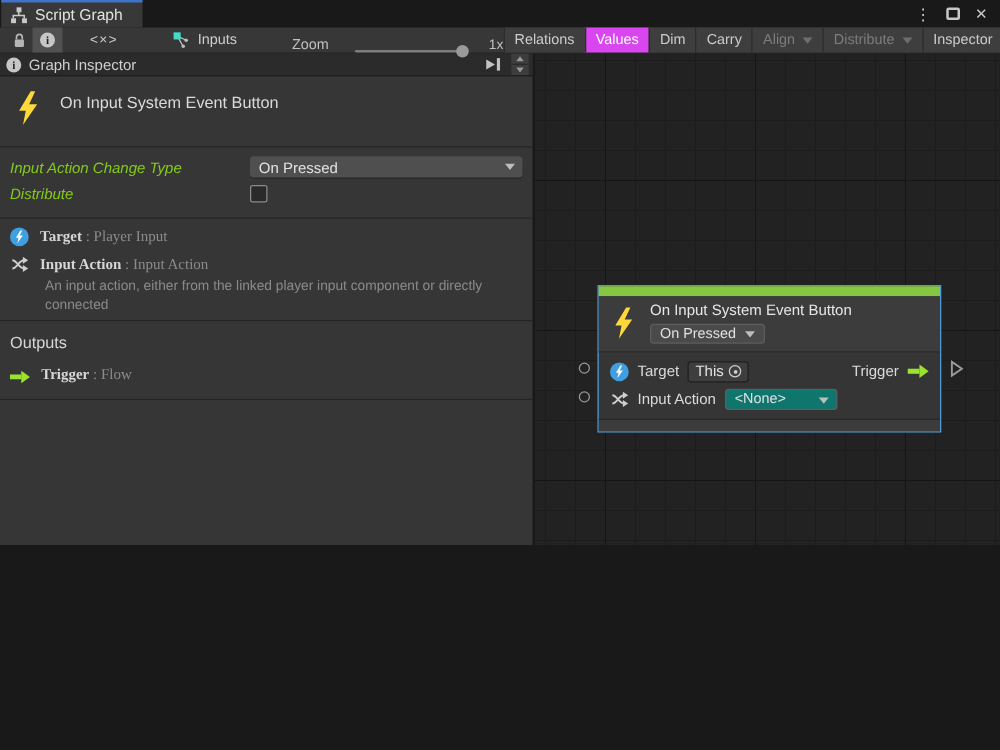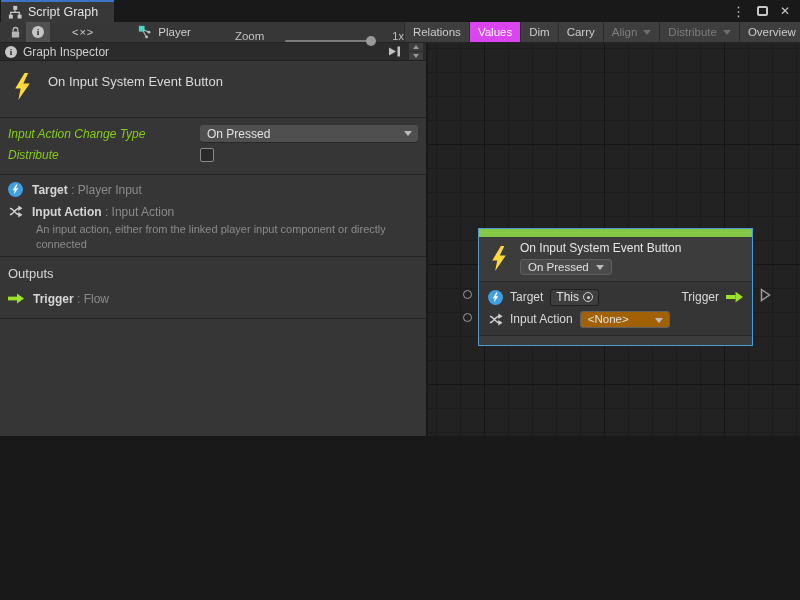--- a/index.html
+++ b/index.html
@@ -54,21 +54,21 @@
 
   .fields { padding:6px 8px 8px 8px; }
   .fieldrow { display:flex; align-items:center; height:19px; margin-bottom:2px; }
   .fieldrow .flabel { width:192px; color:#84cc16; flex:0 0 auto;font-style:italic; }
   .dropdown { flex:1; background:#4f4f4f; border-radius:3px; height:17px; display:flex; align-items:center; padding:0 7px; color:#e2e2e2; position:relative; box-shadow:0 1px 0 rgba(0,0,0,.25); }
   .dropdown .dd-tri { position:absolute; right:6px; top:6px; margin:0; border-top-color:#bdbdbd; }
   .checkbox { width:14px; height:14px; background:#2a2a2a; border:1px solid #8a8a8a; border-radius:2px; }
 
   .section-heading { font-size:13px; color:#d6d6d6; margin:9px 8px 4px 8px; }
   .portdoc { margin:7px 8px 0 8px; }
-  .portrow { display:flex; align-items:center; gap:9px; }
+  .portrow { display:flex; align-items:flex-end; gap:9px;font-family:Liberation Serif, serif; }
   .pname { font-weight:bold; color:#d6d6d6; }
   .ptype { color:#8b8b8b; }
   .pdesc { margin:3px 0 4px 28px; color:#8b8b8b; font-size:11px; line-height:1.35; max-width:362px; }
   .outputs-block { margin-bottom:12px; }
 
   .target-icon { width:15px; height:15px; border-radius:50%; background:#3f9fe0; display:flex; align-items:center; justify-content:center; flex:0 0 auto; }
   .panel-rest { flex:1; }
 
   
   .canvas { flex:1; position:relative; background-color:#222222;
@@ -88,21 +88,21 @@
   .ntitle { font-size:12px; color:#e6e6e6; margin-bottom:4px; white-space:nowrap; }
   .chip { display:inline-flex; align-items:center; background:#4a4a4a; border:1px solid #5e5e5e; border-radius:3px; padding:1px 7px; color:#e0e0e0; font-size:11.5px; }
   .chip .dd-tri { border-top-color:#bdbdbd; margin-left:7px; }
   .nbody { padding:4px 9px 5px 9px; }
   .prow { display:flex; align-items:center; height:22px; gap:7px; }
   .plabel { color:#dadada; font-size:12px; white-space:nowrap; }
   .vchip { display:flex; align-items:center; gap:4px; background:#3e3e3e; border:1px solid #1f1f1f; border-radius:3px; padding:0 5px; height:17px; color:#e2e2e2; }
   .picker { width:10px; height:10px; border:1.5px solid #cfcfcf; border-radius:50%; position:relative; }
   .picker::after { content:""; position:absolute; left:2.5px; top:2.5px; width:3px; height:3px; border-radius:50%; background:#cfcfcf; }
   .tright { margin-left:auto; display:flex; align-items:center; gap:7px; color:#e2e2e2; }
-  .ndropdown { display:flex; align-items:center; background:#a16207; border:1px solid #5e5e5e; border-radius:3px; height:17px; width:90px; padding:0 7px; font-size:11.5px; color:#e0e0e0; position:relative; }
+  .ndropdown { display:flex; align-items:center; background:#0f766e; border:1px solid #5e5e5e; border-radius:3px; height:17px; width:90px; padding:0 7px; font-size:11.5px; color:#e0e0e0; position:relative; }
   .ndropdown .dd-tri { position:absolute; right:6px; top:6px; margin:0; border-top-color:#bdbdbd; }
   .nfooter { height:10px; background:#3c3c3c; border-top:1px solid #292929; }
   .port-circle { position:absolute; width:9px; height:9px; border:1.5px solid #9a9a9a; border-radius:50%; left:-16px; background:transparent; }
   .port-c1 { top:61px; } .port-c2 { top:84px; }
   .port-triangle { position:absolute; right:-19px; top:59px; }
   svg { display:block; }
 </style>
 </head>
 <body>
 
@@ -149,21 +149,21 @@
     </div>
     <div class="graph-ref">
       <span>
         <svg width="14" height="14" viewBox="0 0 16 16">
             <path d="M4.5 4.5L12 8M4.5 4.5l5 9" stroke="#bdbdbd" stroke-width="1.2" fill="none"></path>
             <circle cx="12.5" cy="8.2" r="1.6" fill="#bdbdbd"></circle>
             <circle cx="9.8" cy="13.6" r="1.6" fill="#bdbdbd"></circle>
             <rect x="1" y="1" width="6.5" height="6.5" fill="#45d9c6"></rect>
           </svg>
       </span>
-      <span>Player</span>
+      <span>Inputs</span>
     </div>
     <div class="zoom-group">
       <span class="zoom-label">Zoom</span>
       <div class="slider">
         <div class="slider-handle"></div>
       </div>
       <span class="zoom-value">1x</span>
     </div>
     <div class="tb-right">
       <div class="seg">
@@ -180,21 +180,21 @@
         </div>
       <div class="seg disabled">
           <span>Align</span>
           <span class="dd-tri"></span>
         </div>
       <div class="seg disabled">
           <span>Distribute</span>
           <span class="dd-tri"></span>
         </div>
       <div class="seg">
-          <span>Overview</span>
+          <span>Inspector</span>
         </div>
       <div class="seg">
           <span>Full Screen</span>
         </div>
     </div>
   </div>
 
   <div class="main">
 
     <div class="panel">

